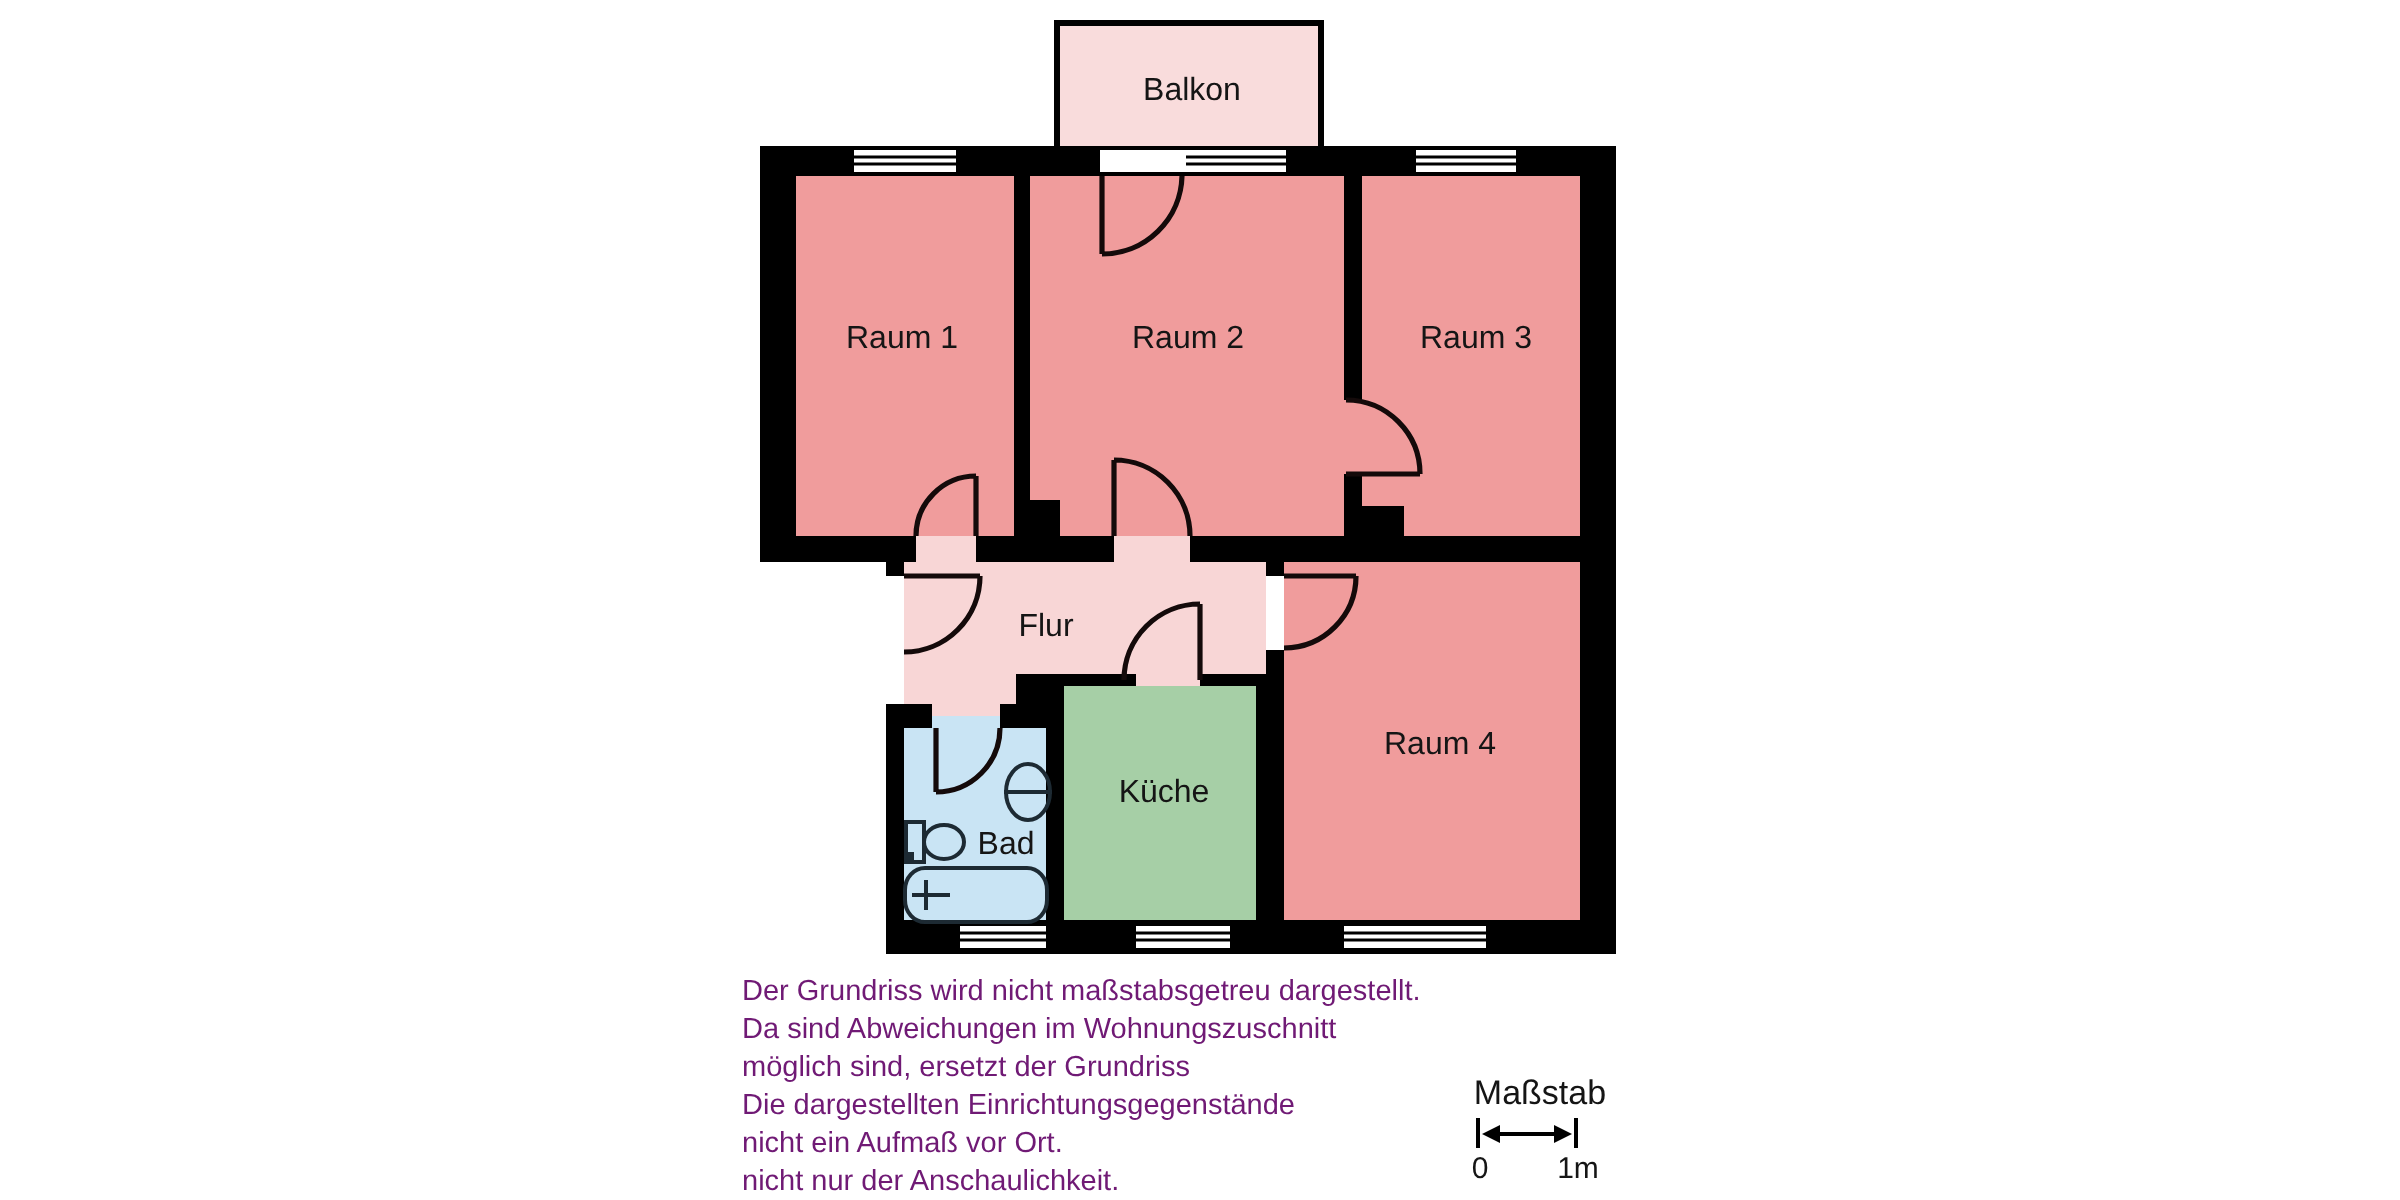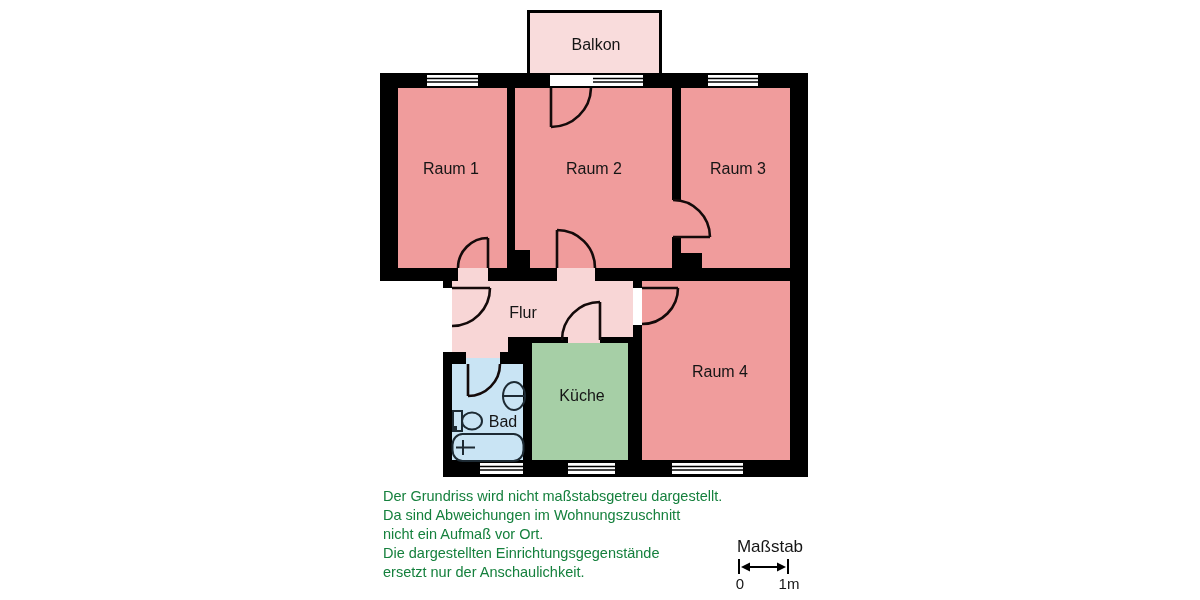--- a/index.html
+++ b/index.html
@@ -7,22 +7,22 @@
     width:1200px;height:600px;background:#ffffff;position:relative;overflow:hidden;
     font-family:"Liberation Sans", sans-serif;
   }
   .stage{position:absolute;left:0;top:0;width:1200px;height:600px;}
   svg{position:absolute;left:0;top:0;}
   svg text{font-family:"Liberation Sans", sans-serif;fill:#151515;}
   .room-label{font-size:16px;}
   .scale-title{font-size:17px;}
   .scale-num{font-size:15px;}
   .disclaimer{
-    position:absolute;left:383px;top:487px;width:360px;
-    font-size:14.5px;line-height:19px;color:#15803d;white-space:nowrap;
+    position:absolute;left:371px;top:487px;width:360px;
+    font-size:14.5px;line-height:19px;color:#701a75;white-space:nowrap;
   }
 </style>
 </head>
 <body>
 
 <div class="stage">
 
 <svg width="1200" height="600" viewBox="0 0 1200 600">
 
   <rect x="528.5" y="11.5" width="132" height="64" fill="#f9dcdc" stroke="#000000" stroke-width="3"></rect>
@@ -130,18 +130,19 @@
     <polygon points="741,567 750,562.5 750,571.5" fill="#000000"></polygon>
     <polygon points="786,567 777,562.5 777,571.5" fill="#000000"></polygon>
     <text class="scale-num" x="740" y="589" text-anchor="middle">0</text>
     <text class="scale-num" x="789" y="589" text-anchor="middle">1m</text>
   </g>
 </svg>
 
   <div class="disclaimer">
     <div>Der Grundriss wird nicht maßstabsgetreu dargestellt.</div>
     <div>Da sind Abweichungen im Wohnungszuschnitt</div>
+    <div>möglich sind, ersetzt der Grundriss</div>
+    <div>Die dargestellten Einrichtungsgegenstände</div>
     <div>nicht ein Aufmaß vor Ort.</div>
-    <div>Die dargestellten Einrichtungsgegenstände</div>
-    <div>ersetzt nur der Anschaulichkeit.</div>
+    <div>nicht nur der Anschaulichkeit.</div>
   </div>
 
 </div>
 
 </body></html>

